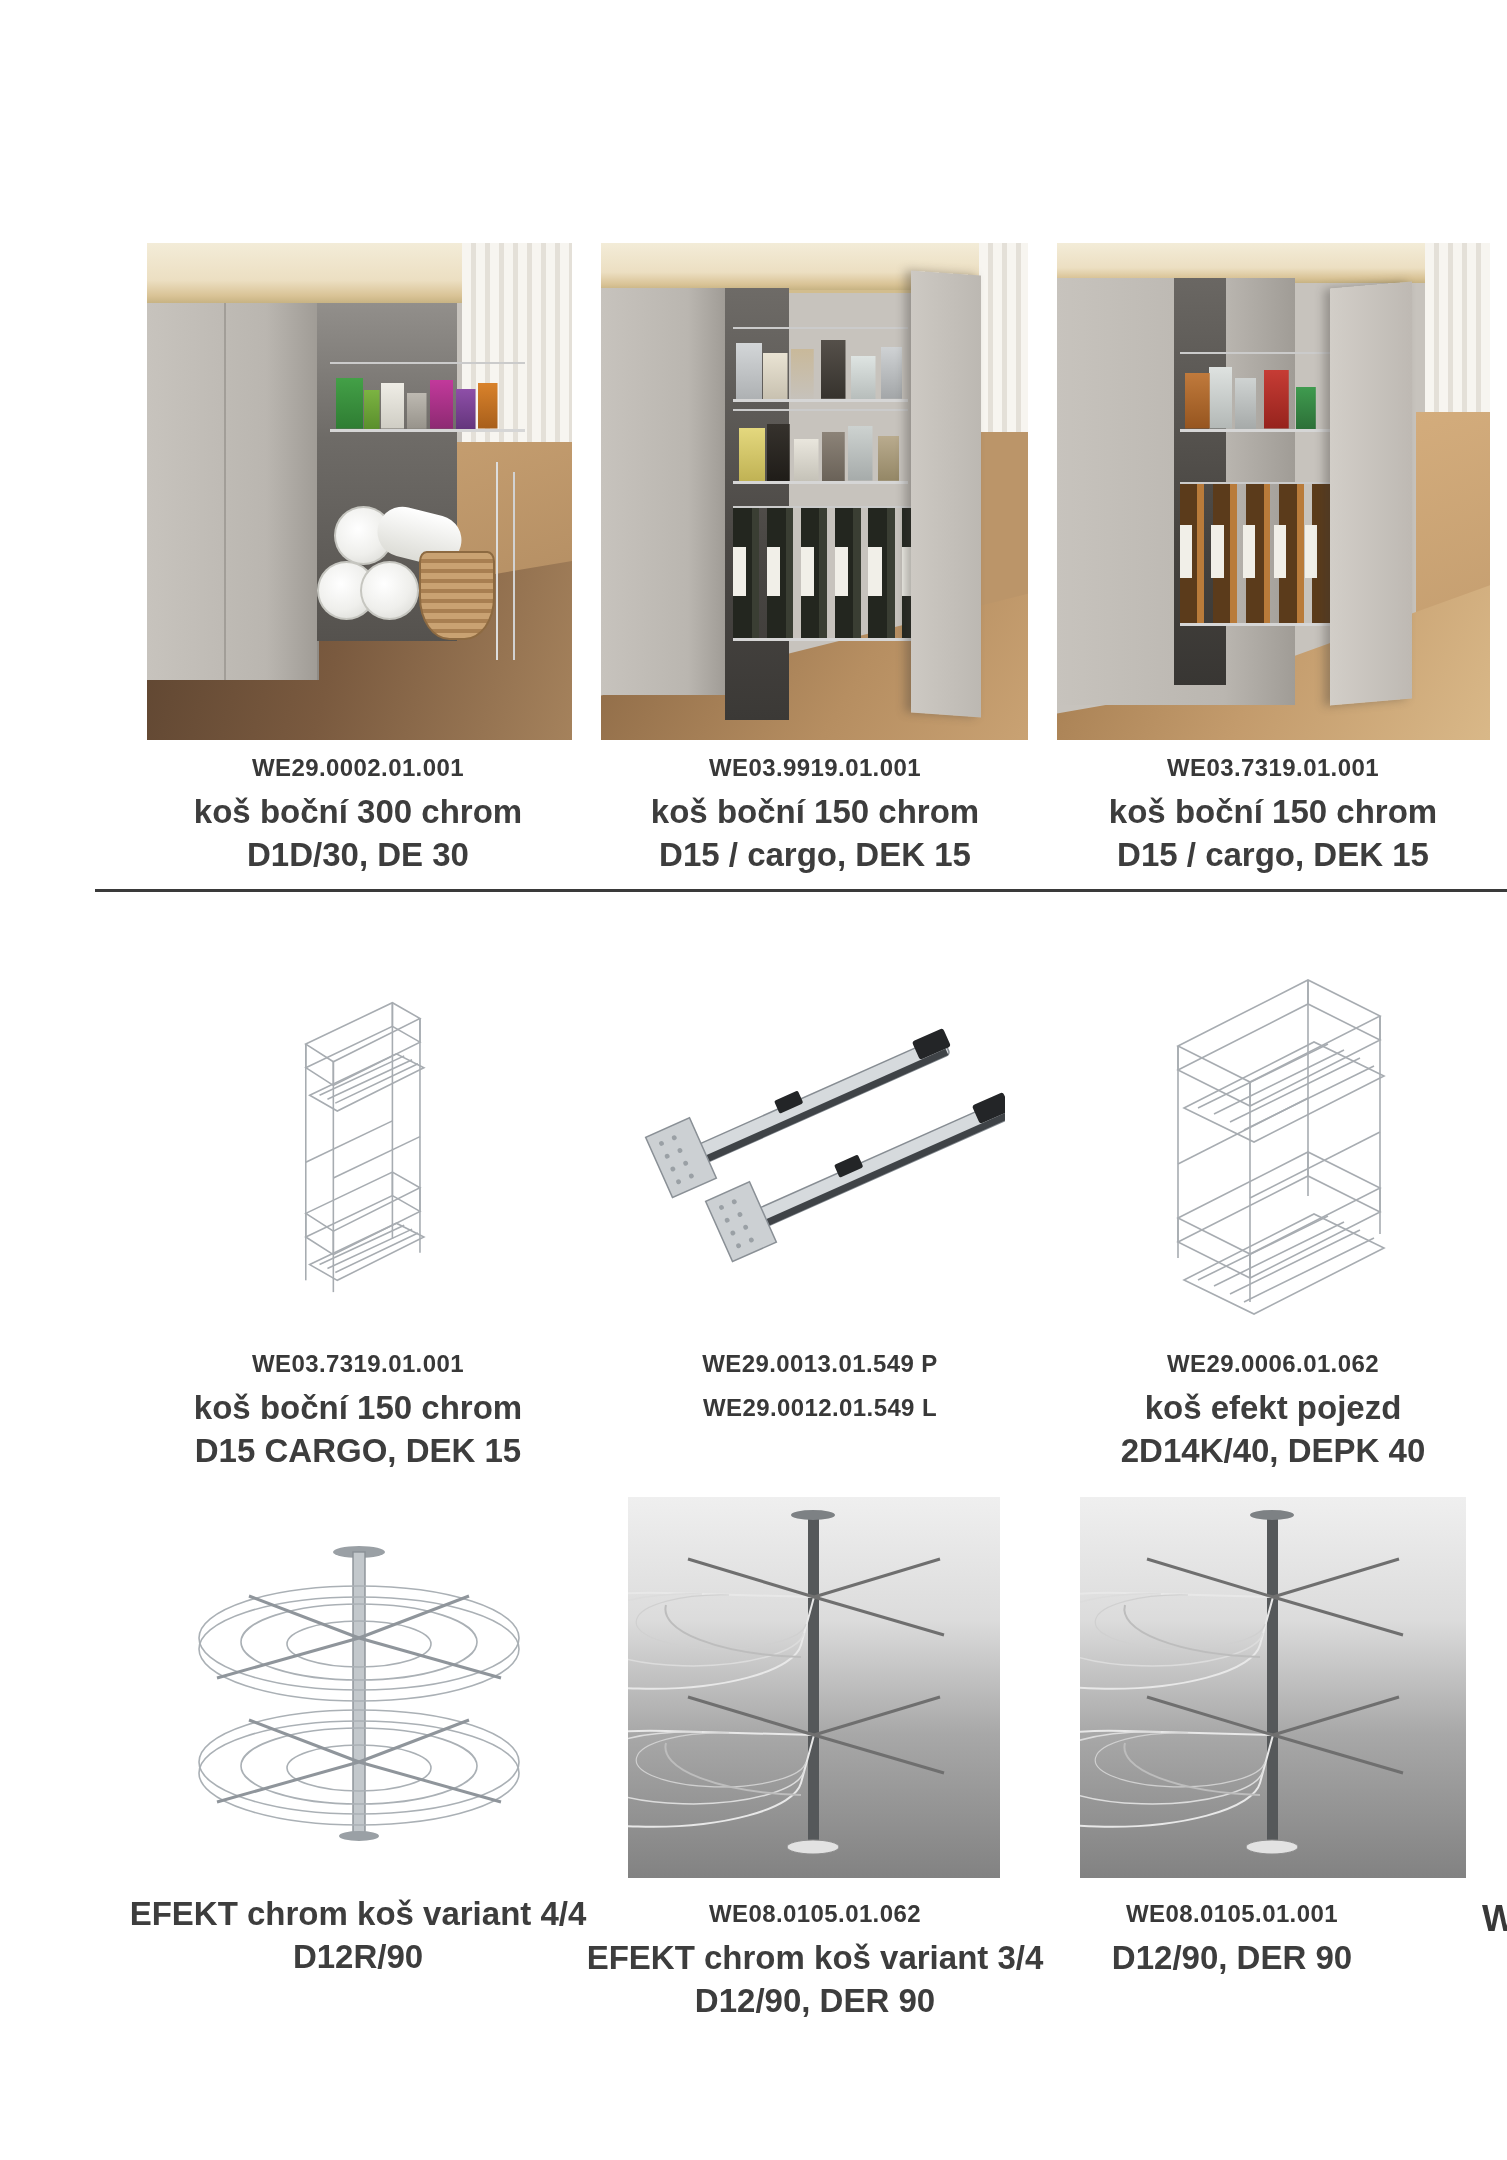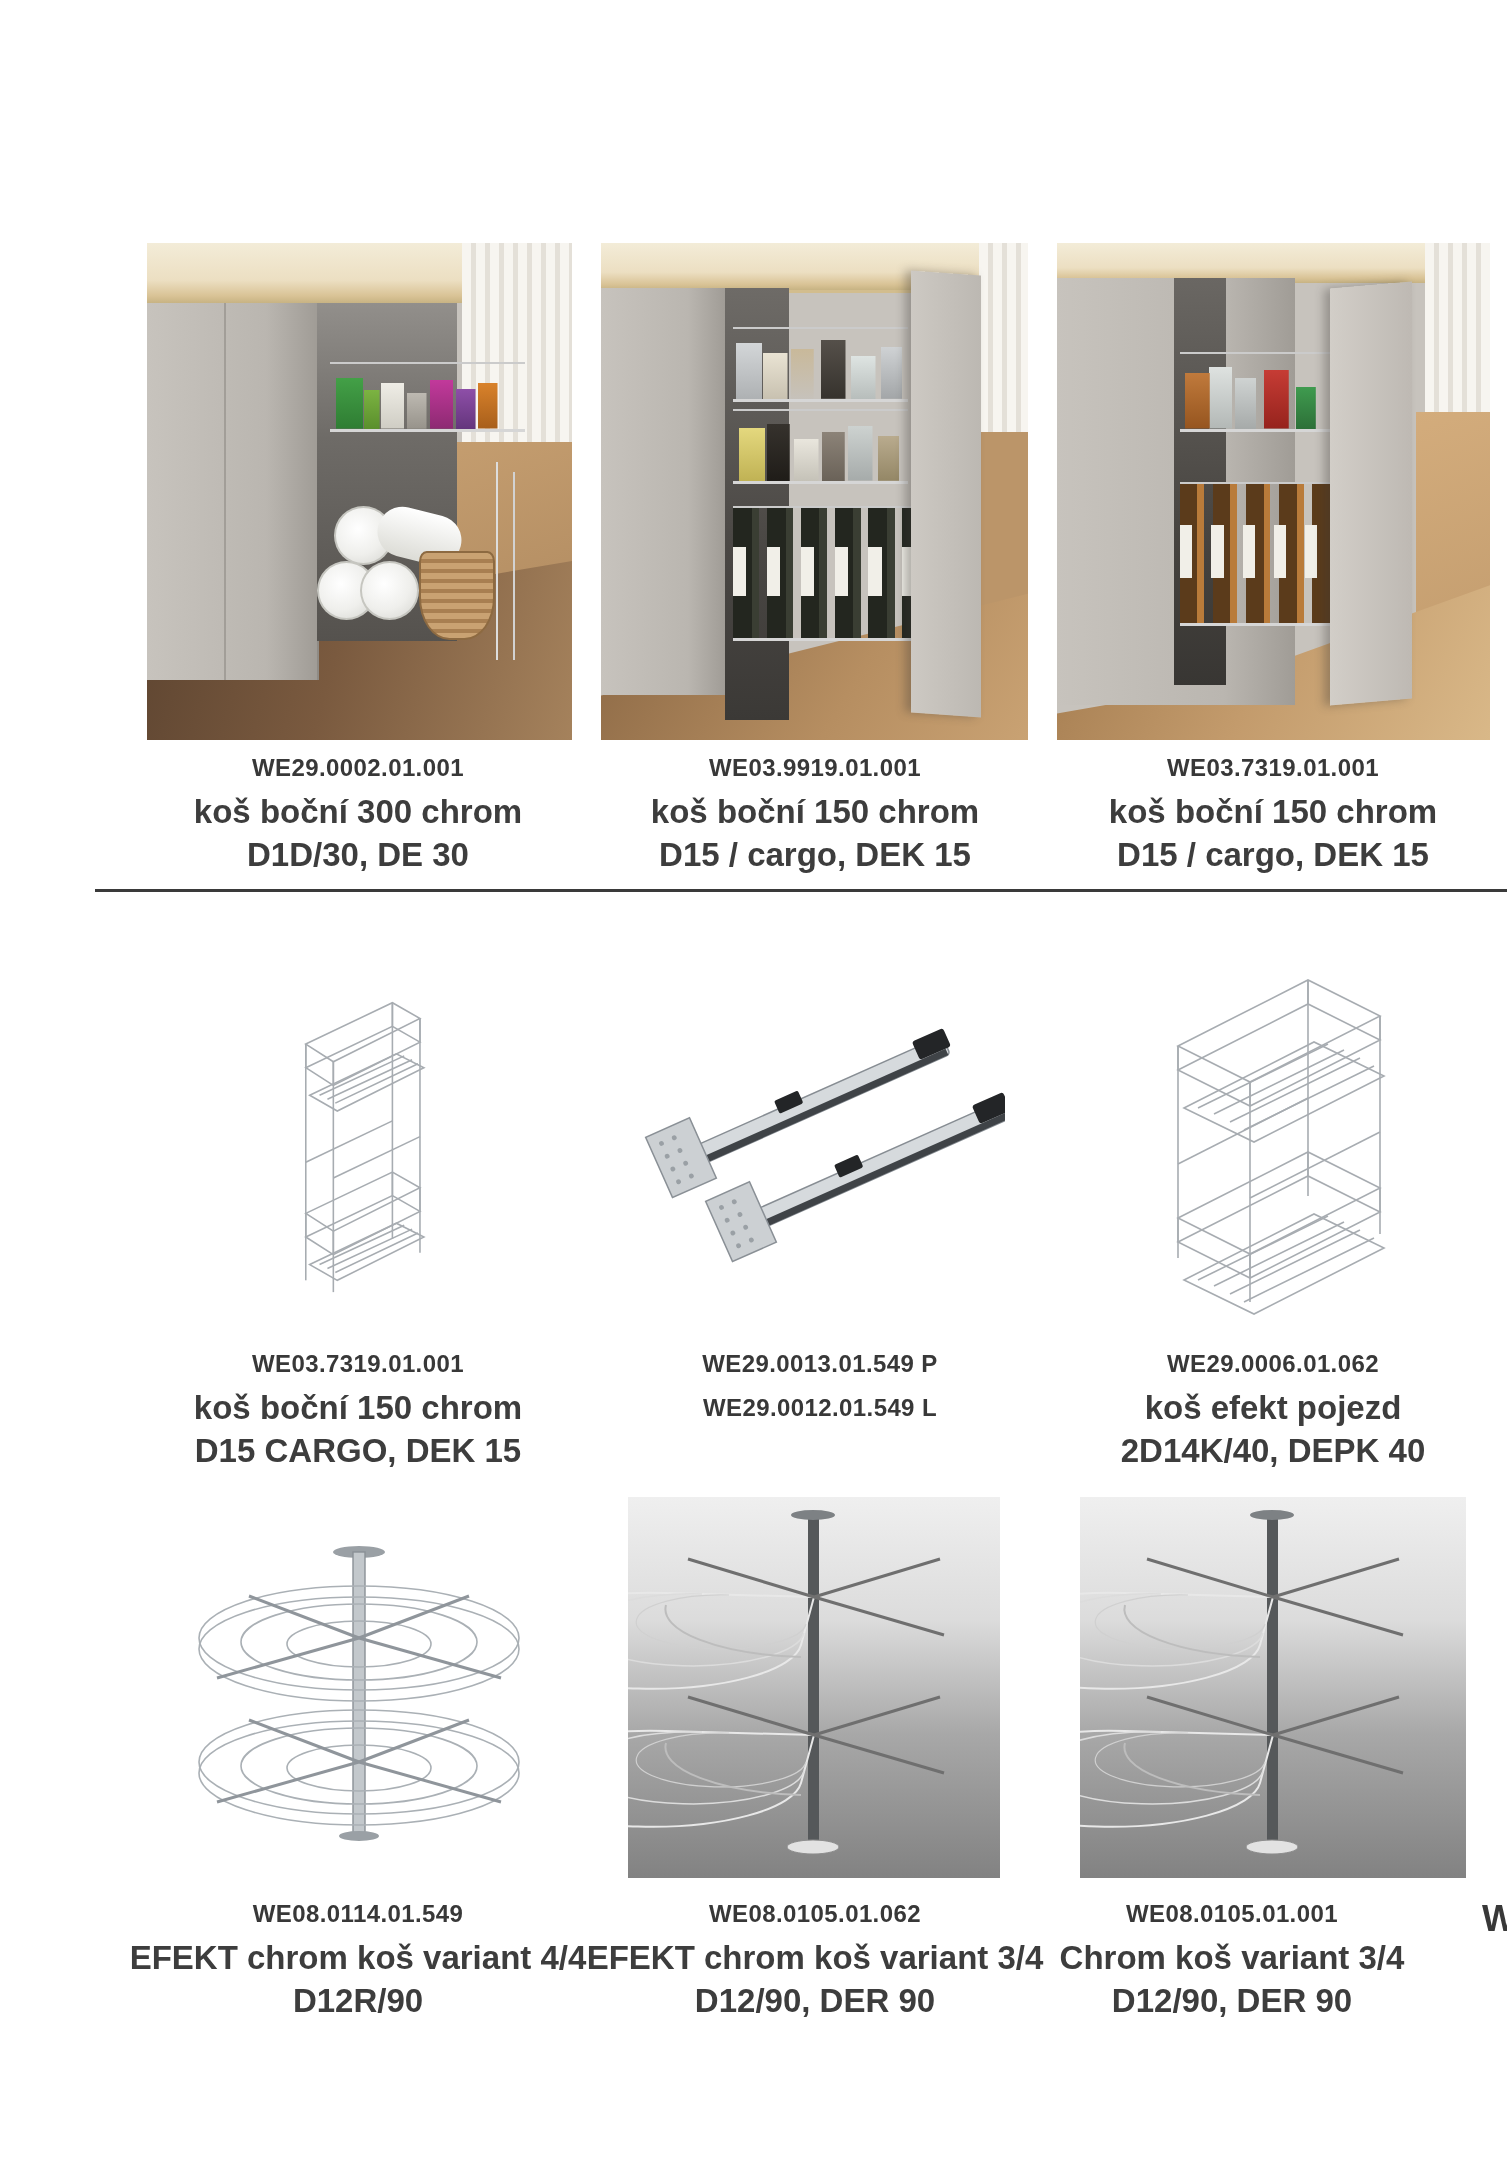--- a/index.html
+++ b/index.html
@@ -344,30 +344,28 @@
       </defs>
       <rect x="180" y="18" width="11" height="330" fill="#55585a"></rect>
       <ellipse cx="185" cy="18" rx="22" ry="5" fill="#7d8184"></ellipse>
       <use href="#wheelF"></use>
       <use href="#wheelF" y="138"></use>
       <ellipse cx="185" cy="350" rx="26" ry="7" fill="#e2e2e2" stroke="#8d8d8d"></ellipse>
     </svg>
   </div>
 
   <div class="cap cap-r3c1">
-    <div class="code">WE08.0114.01.549</div>
     <div class="desc">EFEKT chrom koš variant 4/4</div>
     <div class="desc">D12R/90</div>
   </div>
   <div class="cap cap-r3c2">
     <div class="code">WE08.0105.01.062</div>
     <div class="desc">EFEKT chrom koš variant 3/4</div>
     <div class="desc">D12/90, DER 90</div>
   </div>
   <div class="cap cap-r3c3">
     <div class="code">WE08.0105.01.001</div>
-    <div class="desc">Chrom koš variant 3/4</div>
     <div class="desc">D12/90, DER 90</div>
   </div>
 
   <div class="partial-code">W</div>
 
 </div>
 
 </body></html>

